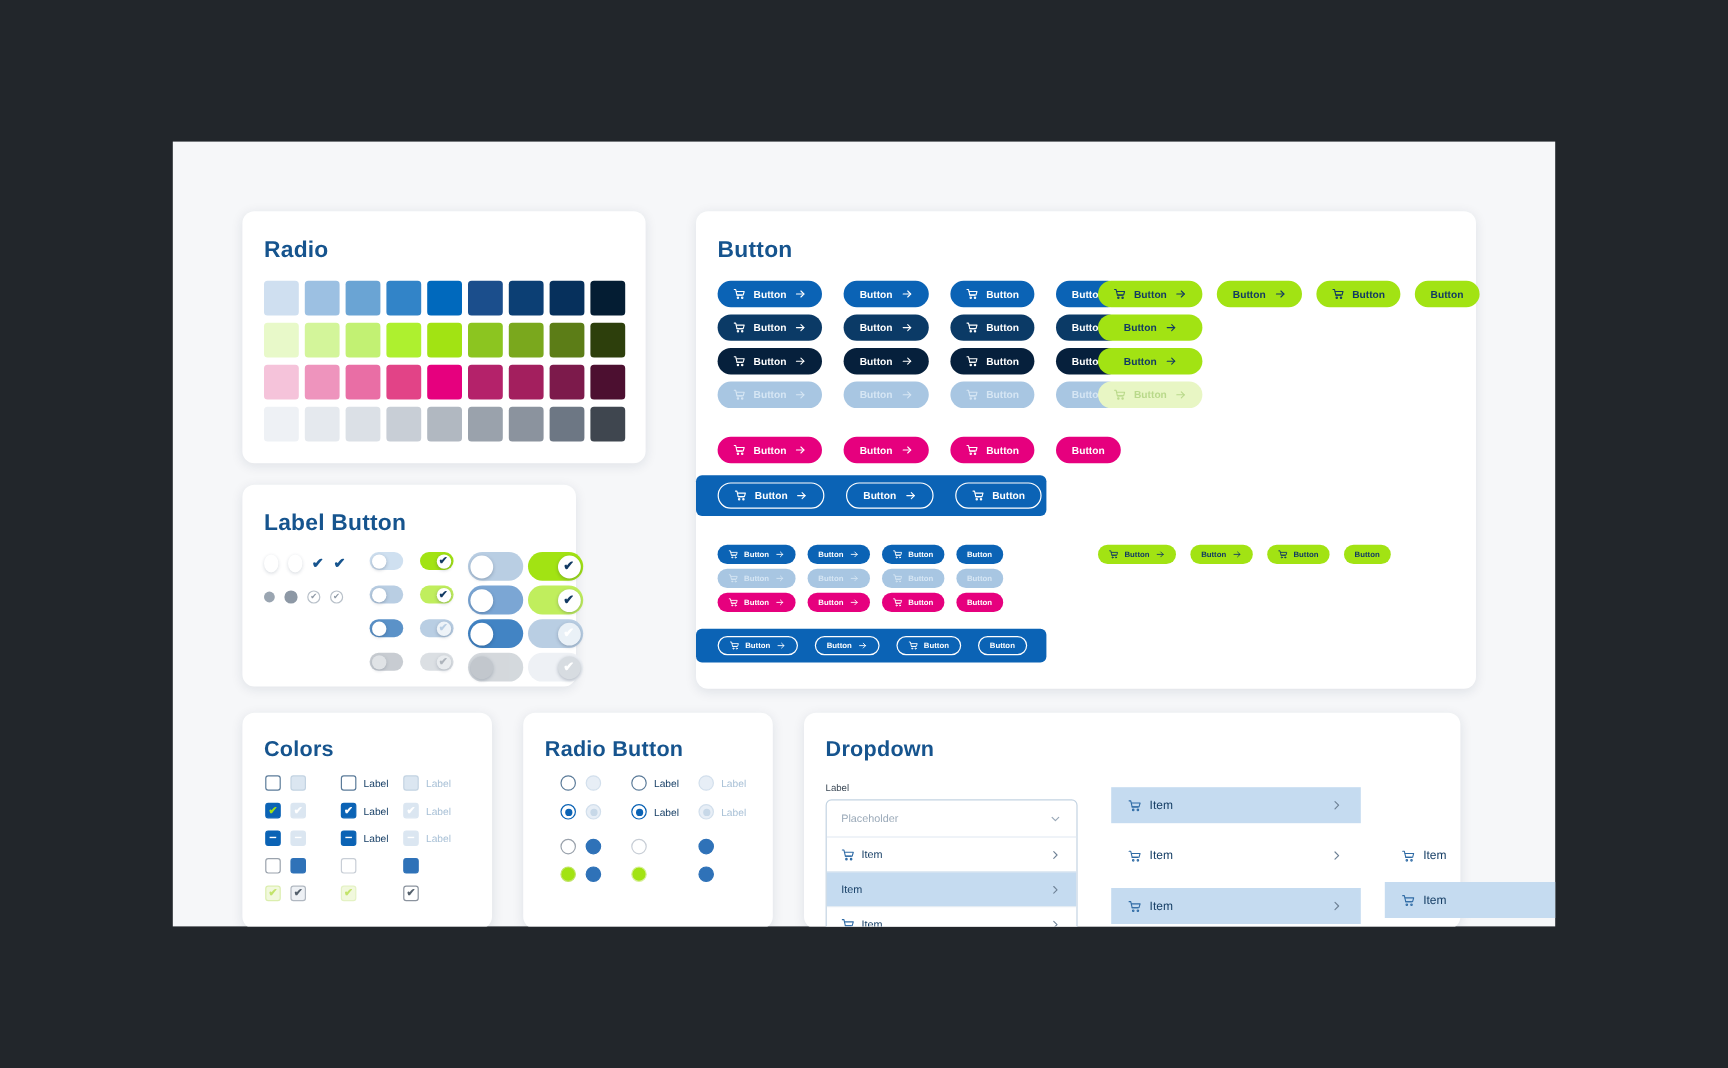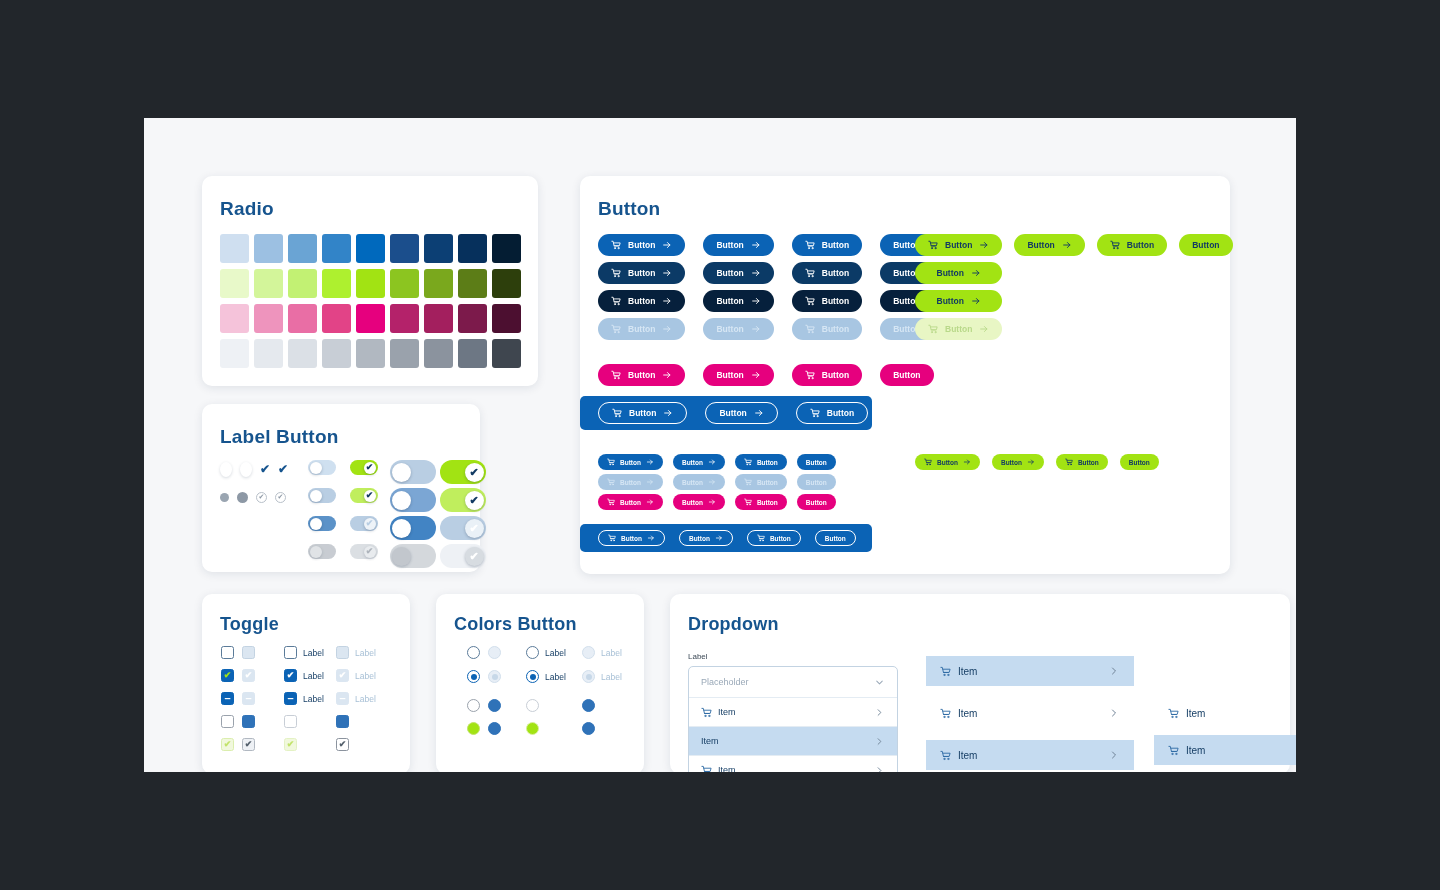--- a/index.html
+++ b/index.html
@@ -100,21 +100,21 @@
 
   
   #card-radio { left: 292px; top: 476px; width: 208px; height: 180px; }
   #card-radio .card-title { position:absolute; left:18px; top:20px; font-size:18px; }
 
   .rb { width:13px; height:13px; border-radius:50%; display:inline-flex;
         align-items:center; justify-content:center; flex:0 0 auto; }
   .rb .dot { border-radius:50%; }
 
   
-  #card-drop { left: 526px; top: 476px; width: 620px; height: 180px; padding-left: 45px; }
+  #card-drop { left: 526px; top: 476px; width: 547px; height: 180px; padding-left: 45px; }
   #card-drop .card-title { position:absolute; left:18px; top:20px; font-size:18px; }
 
   .dd-label { position:absolute; font-size:8px; color:#3d4a57; }
   .dd-box { position:absolute; width:210px; background:#fff;
     border:1px solid #c3d3e2; border-radius:5px; overflow:hidden; }
   .dd-field { height:30px; display:flex; align-items:center; justify-content:space-between;
     padding:0 12px; font-size:9px; color:#9aa9b8; }
   .dd-item { height:29px; display:flex; align-items:center; justify-content:space-between;
     padding:0 12px; font-size:9px; color:#173f66; border-top:1px solid #e4ecf3; }
   .dd-item.sel { background:#c5dbf0; }
@@ -809,21 +809,21 @@
             </button>
             <button class="btn sm" style="background: transparent; border: 1px solid rgb(255, 255, 255); color: rgb(255, 255, 255);">
               <span>Button</span>
             </button>
           </div>
         </div>
       </div>
   </div>
 
   <div class="card" id="card-check">
-    <div class="card-title">Toggle</div>
+    <div class="card-title">Colors</div>
     <div id="cb-stage" style="position:absolute;left:14px;top:52px;">
         <div class="cb-row" style="position: absolute; left: 5px; top: 0px;">
           <span class="cb" style="background: rgb(255, 255, 255); border: 1.5px solid rgb(91, 123, 153);"></span>
         </div>
         <div class="cb-row" style="position: absolute; left: 26px; top: 0px;">
           <span class="cb" style="background: rgb(219, 230, 241); border: 1.5px solid rgb(195, 211, 226);"></span>
         </div>
         <div class="cb-row" style="position: absolute; left: 68px; top: 0px;">
           <span class="cb" style="background: rgb(255, 255, 255); border: 1.5px solid rgb(91, 123, 153);"></span>
           <span class="cb-label" style="color: rgb(23, 63, 102);">Label</span>
@@ -905,21 +905,21 @@
         </div>
         <div class="cb-row" style="position: absolute; left: 120px; top: 92px;">
           <span class="cb" style="background: rgb(255, 255, 255); border: 1.5px solid rgb(139, 147, 158);">
             <span class="m" style="color: rgb(84, 96, 108);">✔</span>
           </span>
         </div>
       </div>
   </div>
 
   <div class="card" id="card-radio">
-    <div class="card-title">Colors Button</div>
+    <div class="card-title">Radio Button</div>
     <div id="rb-stage" style="position:absolute;left:14px;top:52px;">
         <div class="cb-row" style="position: absolute; left: 17px; top: 0px;">
           <span class="rb" style="background: rgb(255, 255, 255); border: 1.5px solid rgb(91, 123, 153);"></span>
         </div>
         <div class="cb-row" style="position: absolute; left: 38px; top: 0px;">
           <span class="rb" style="background: rgb(231, 238, 246); border: 1.5px solid rgb(210, 223, 236);"></span>
         </div>
         <div class="cb-row" style="position: absolute; left: 76px; top: 0px;">
           <span class="rb" style="background: rgb(255, 255, 255); border: 1.5px solid rgb(91, 123, 153);"></span>
           <span class="cb-label" style="color: rgb(23, 63, 102);">Label</span>

